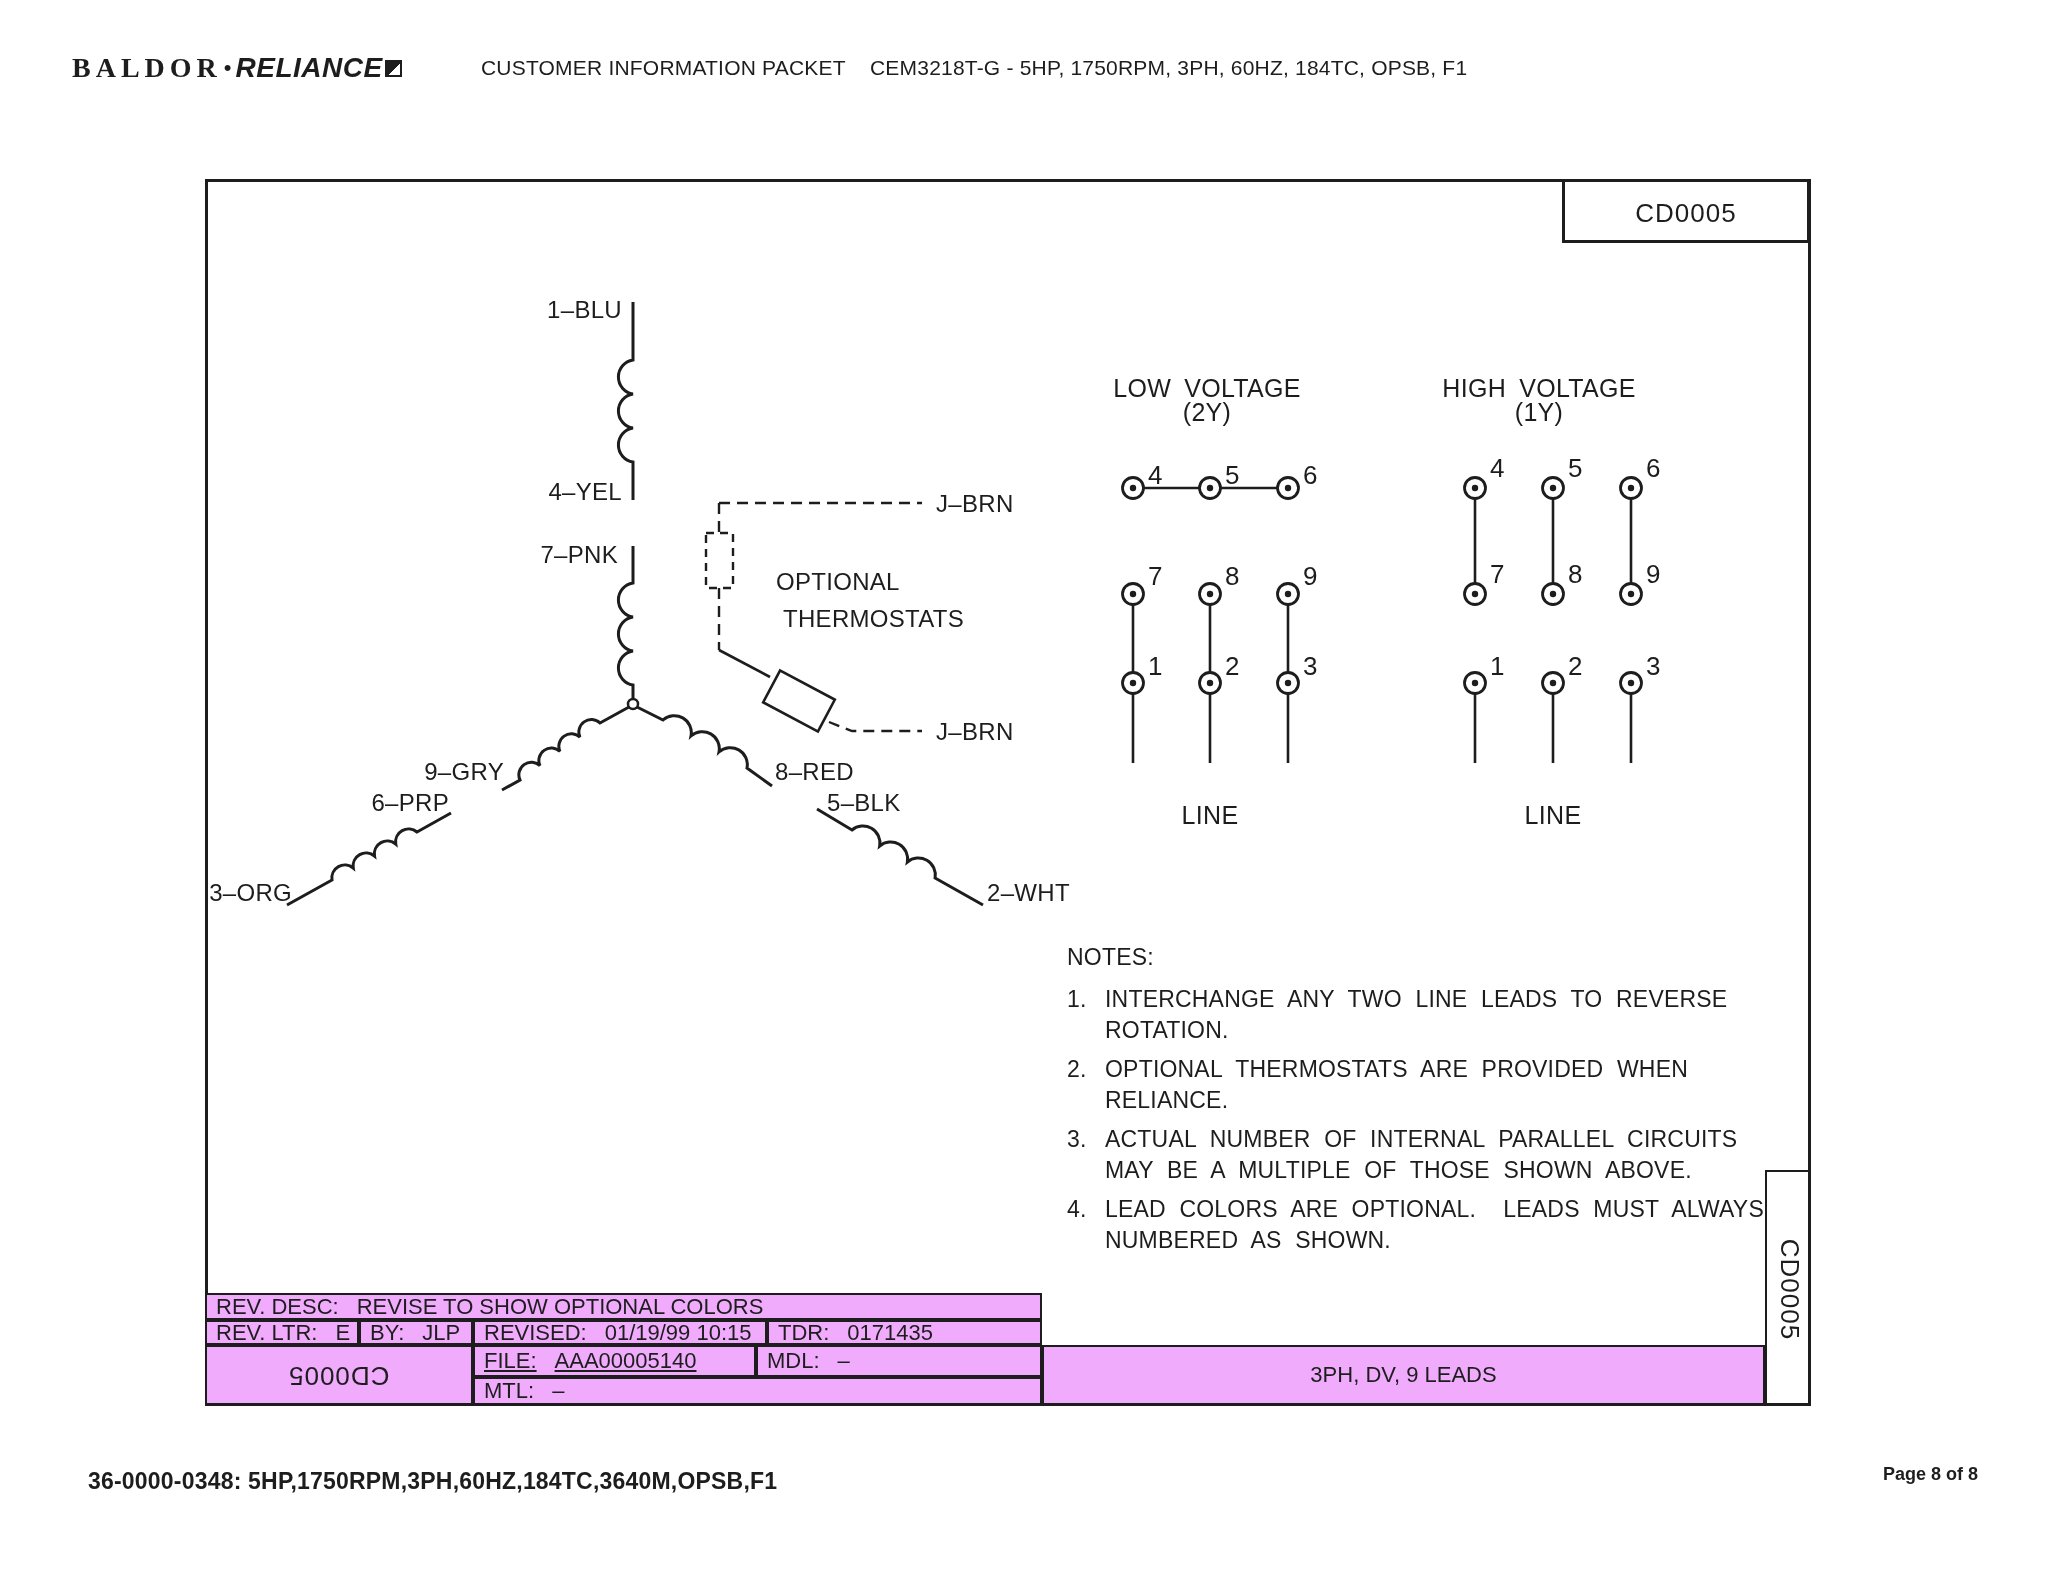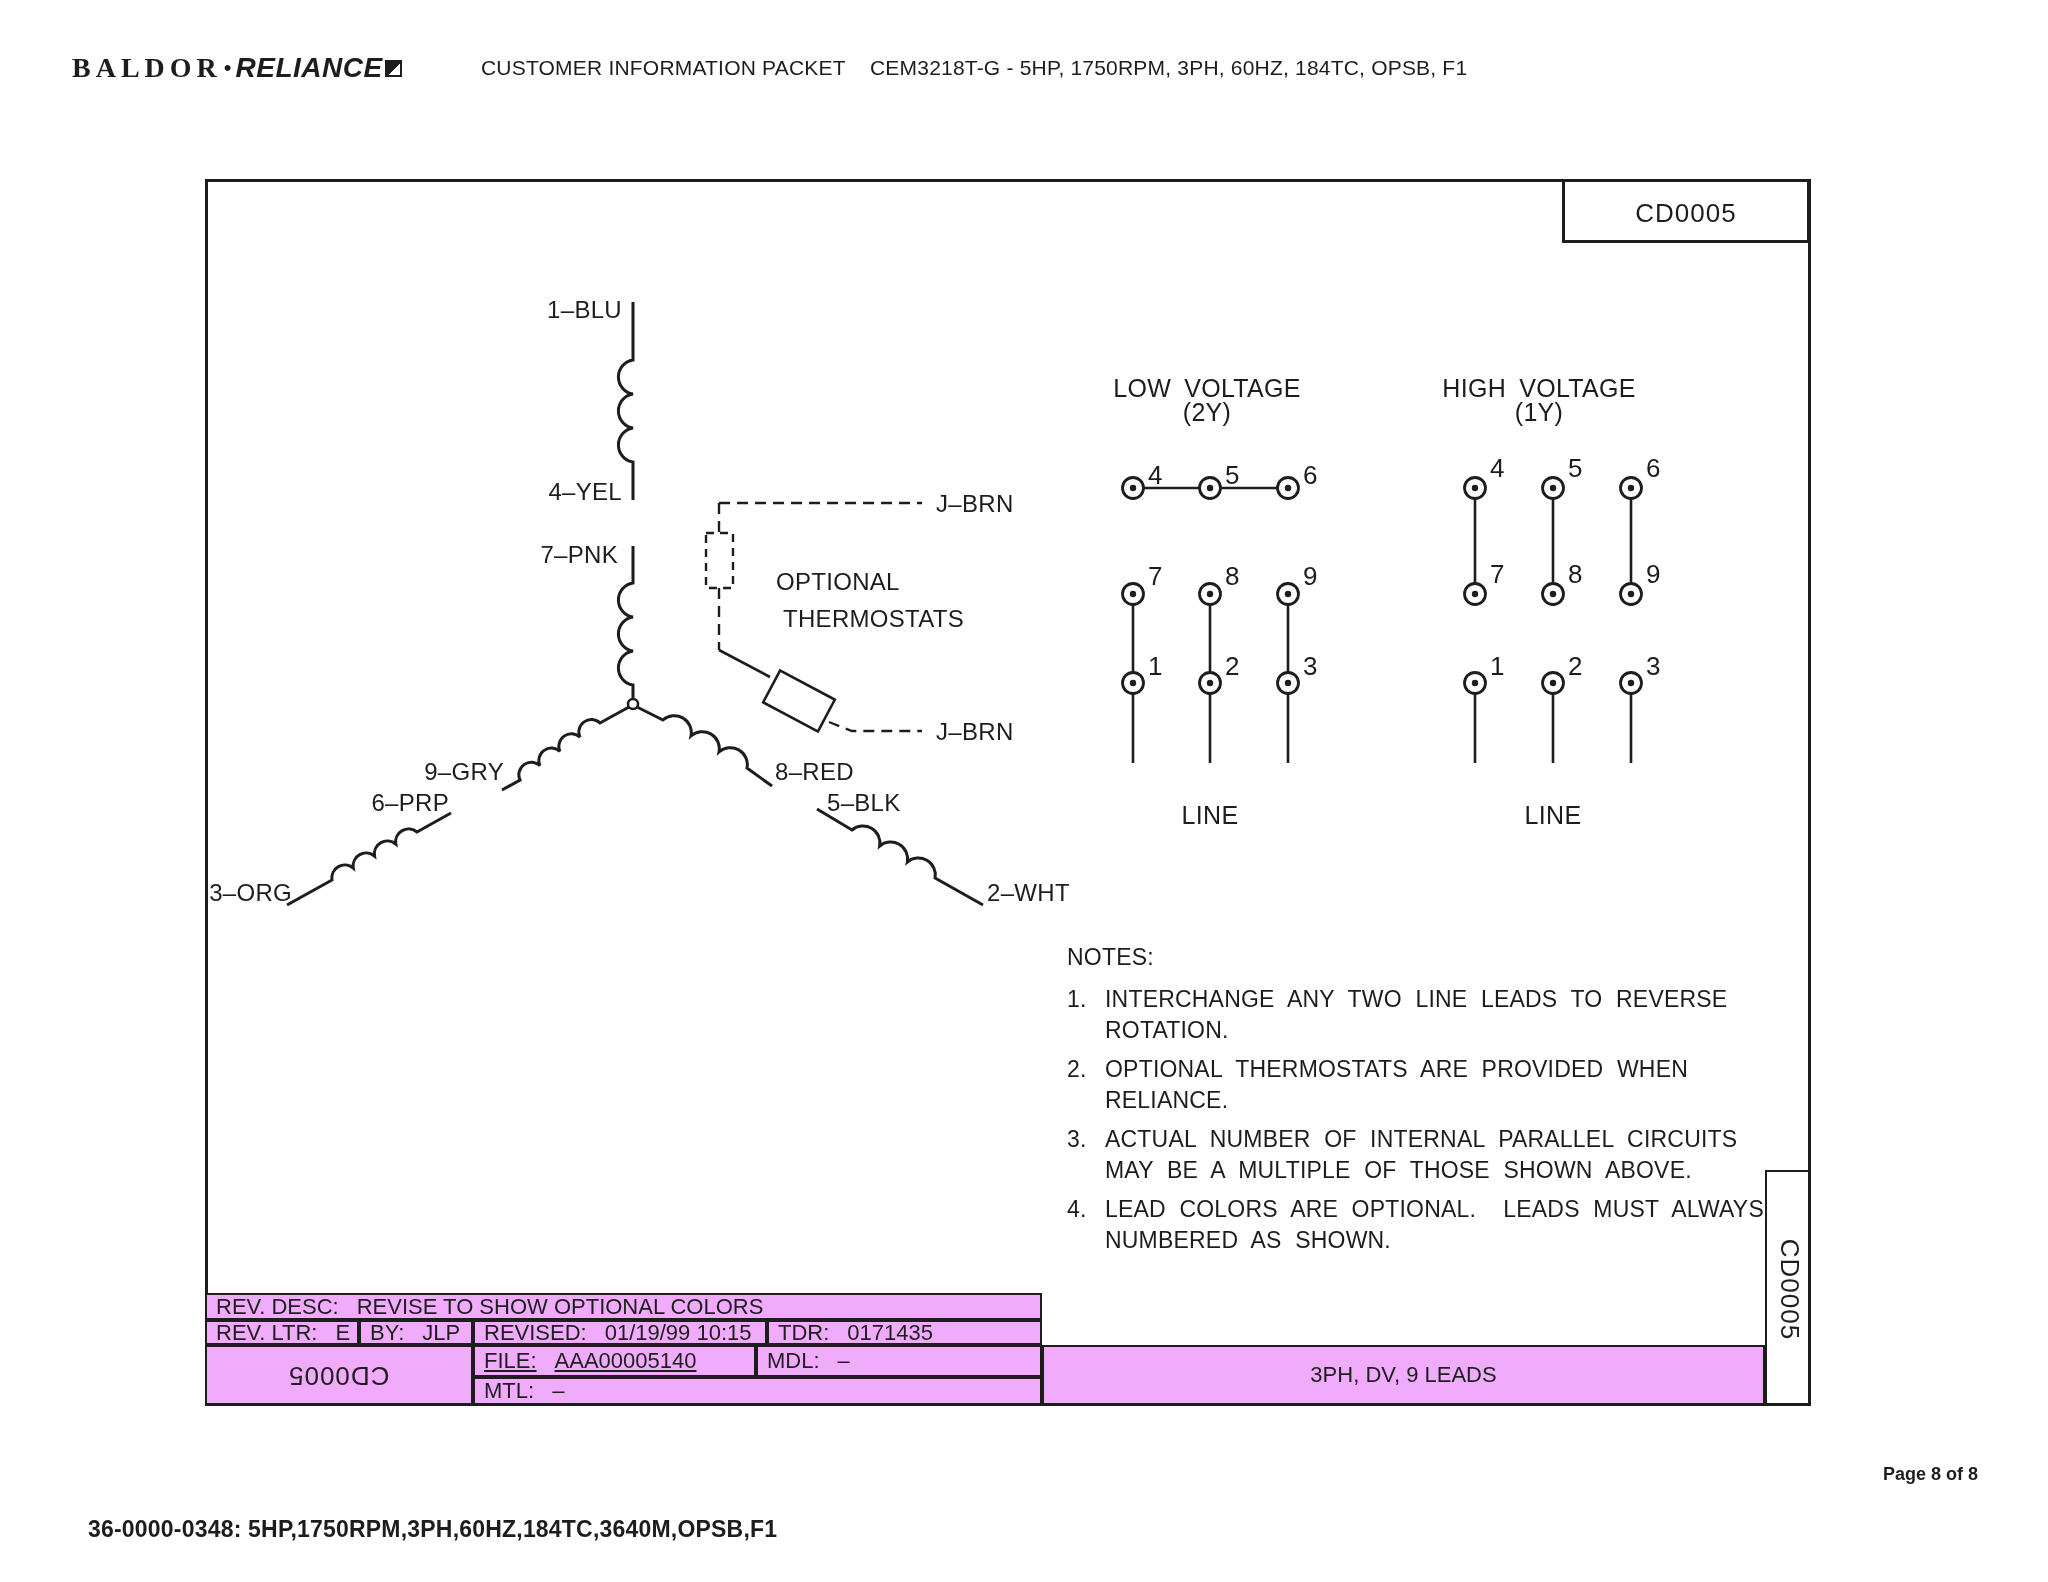--- a/index.html
+++ b/index.html
@@ -45,21 +45,21 @@
   .cell{position:absolute;box-sizing:border-box;border:2px solid #1d1d1d;display:flex;
         align-items:center;padding-left:9px;gap:18px;background:#f0abfc;white-space:nowrap;}
   .cell.center{justify-content:center;padding-left:0;}
   .cd-flip{transform:rotate(180deg);font-size:26px;letter-spacing:1px;}
   .company{font-family:"Liberation Serif",serif;font-size:40px;letter-spacing:2px;word-spacing:16px;}
   .tb-side{position:absolute;left:1560px;top:0;width:45px;height:235px;box-sizing:border-box;
            border:2px solid #1d1d1d;background:#ffffff;}
   .tb-side-inner{position:absolute;left:-95px;top:95px;width:235px;height:45px;line-height:45px;
                  text-align:center;font-size:26px;letter-spacing:1px;transform:rotate(90deg);}
   
-  .ftr-left{position:absolute;left:88px;top:1516px;font-size:23px;font-weight:700;letter-spacing:0.2px;}
+  .ftr-left{position:absolute;left:88px;top:1468px;font-size:23px;font-weight:700;letter-spacing:0.2px;}
   .ftr-right{position:absolute;right:95px;top:1464px;font-size:18px;font-weight:700;}
 </style>
 </head>
 <body>
 
 <div class="page">
 
   <div class="hdr">
     <div class="logo">
       <span class="logo-baldor">BALDOR</span>

